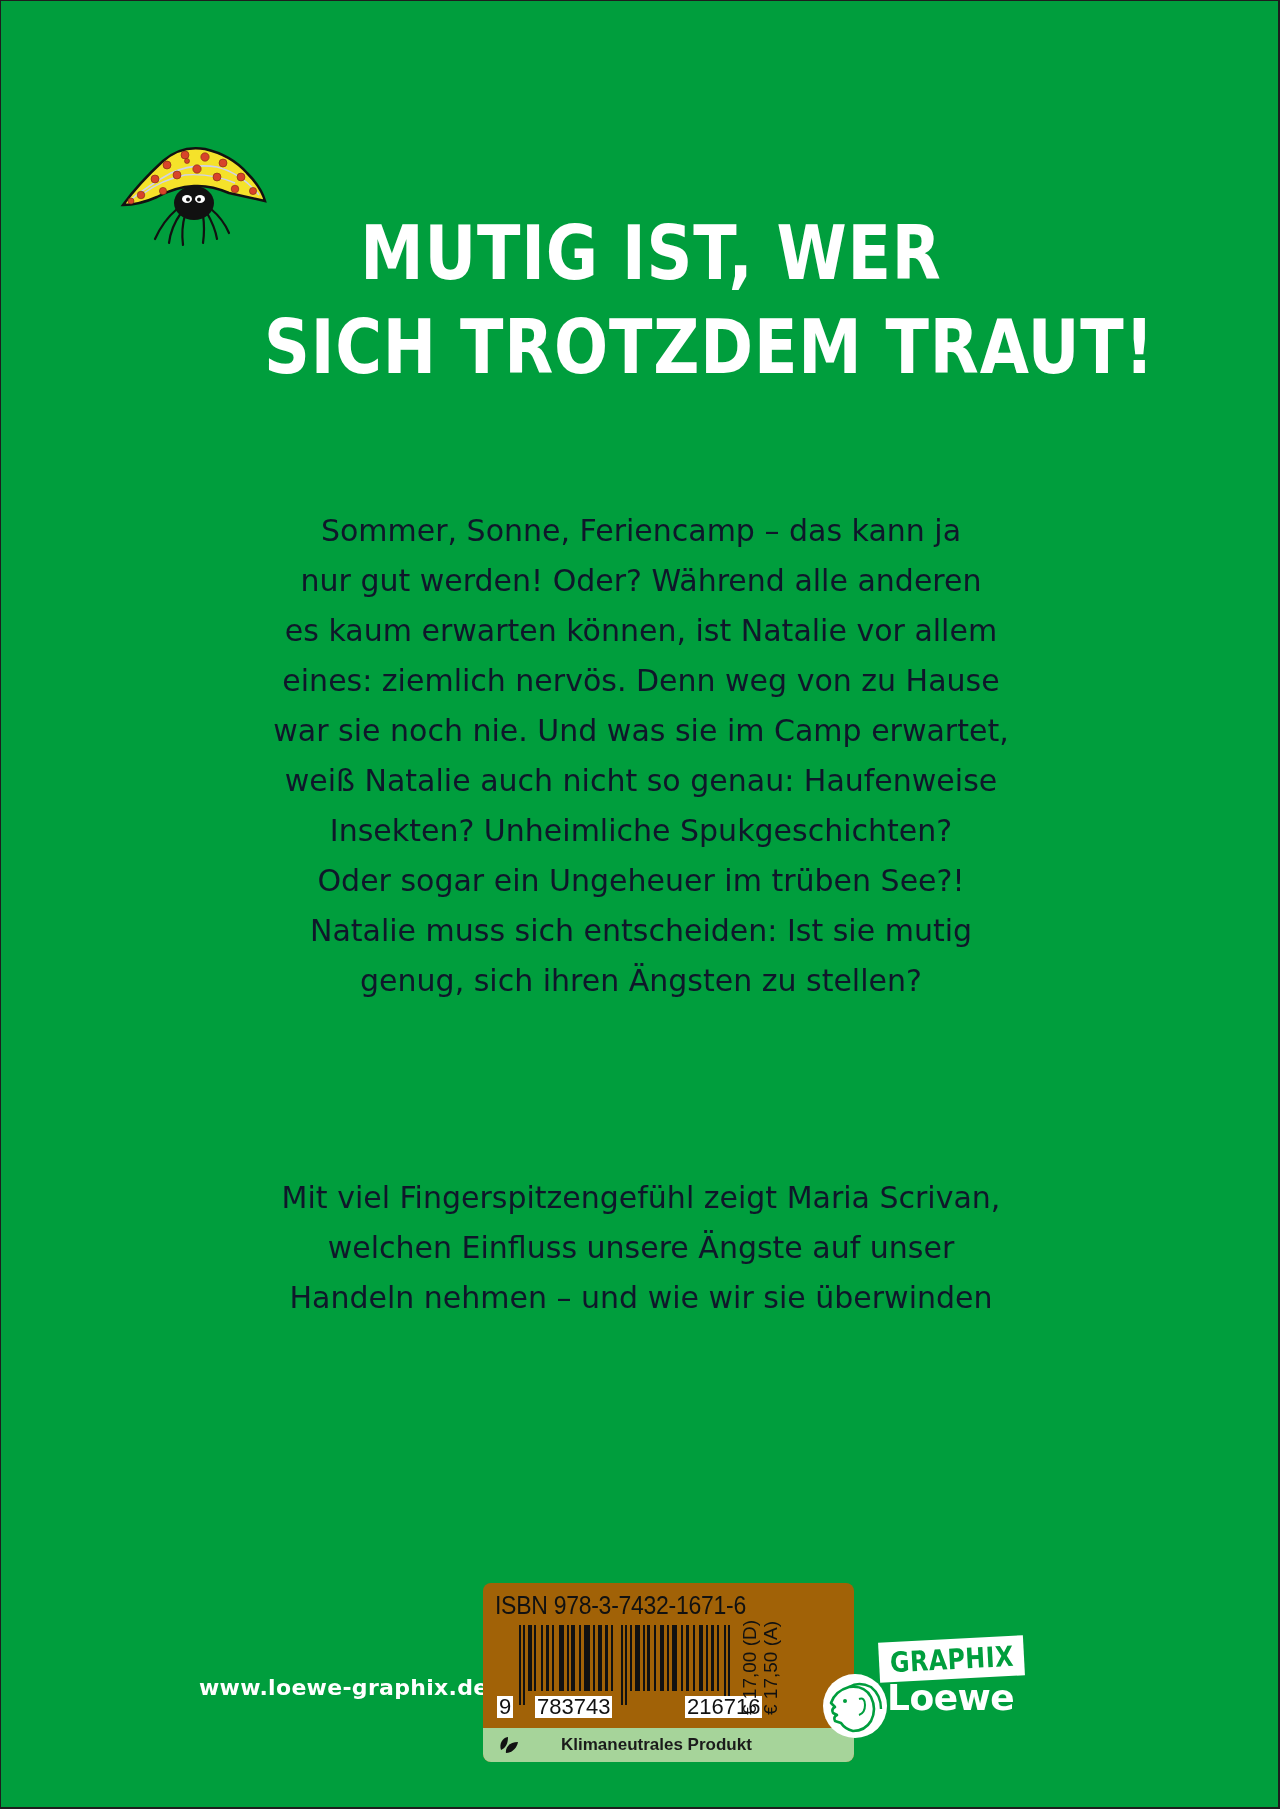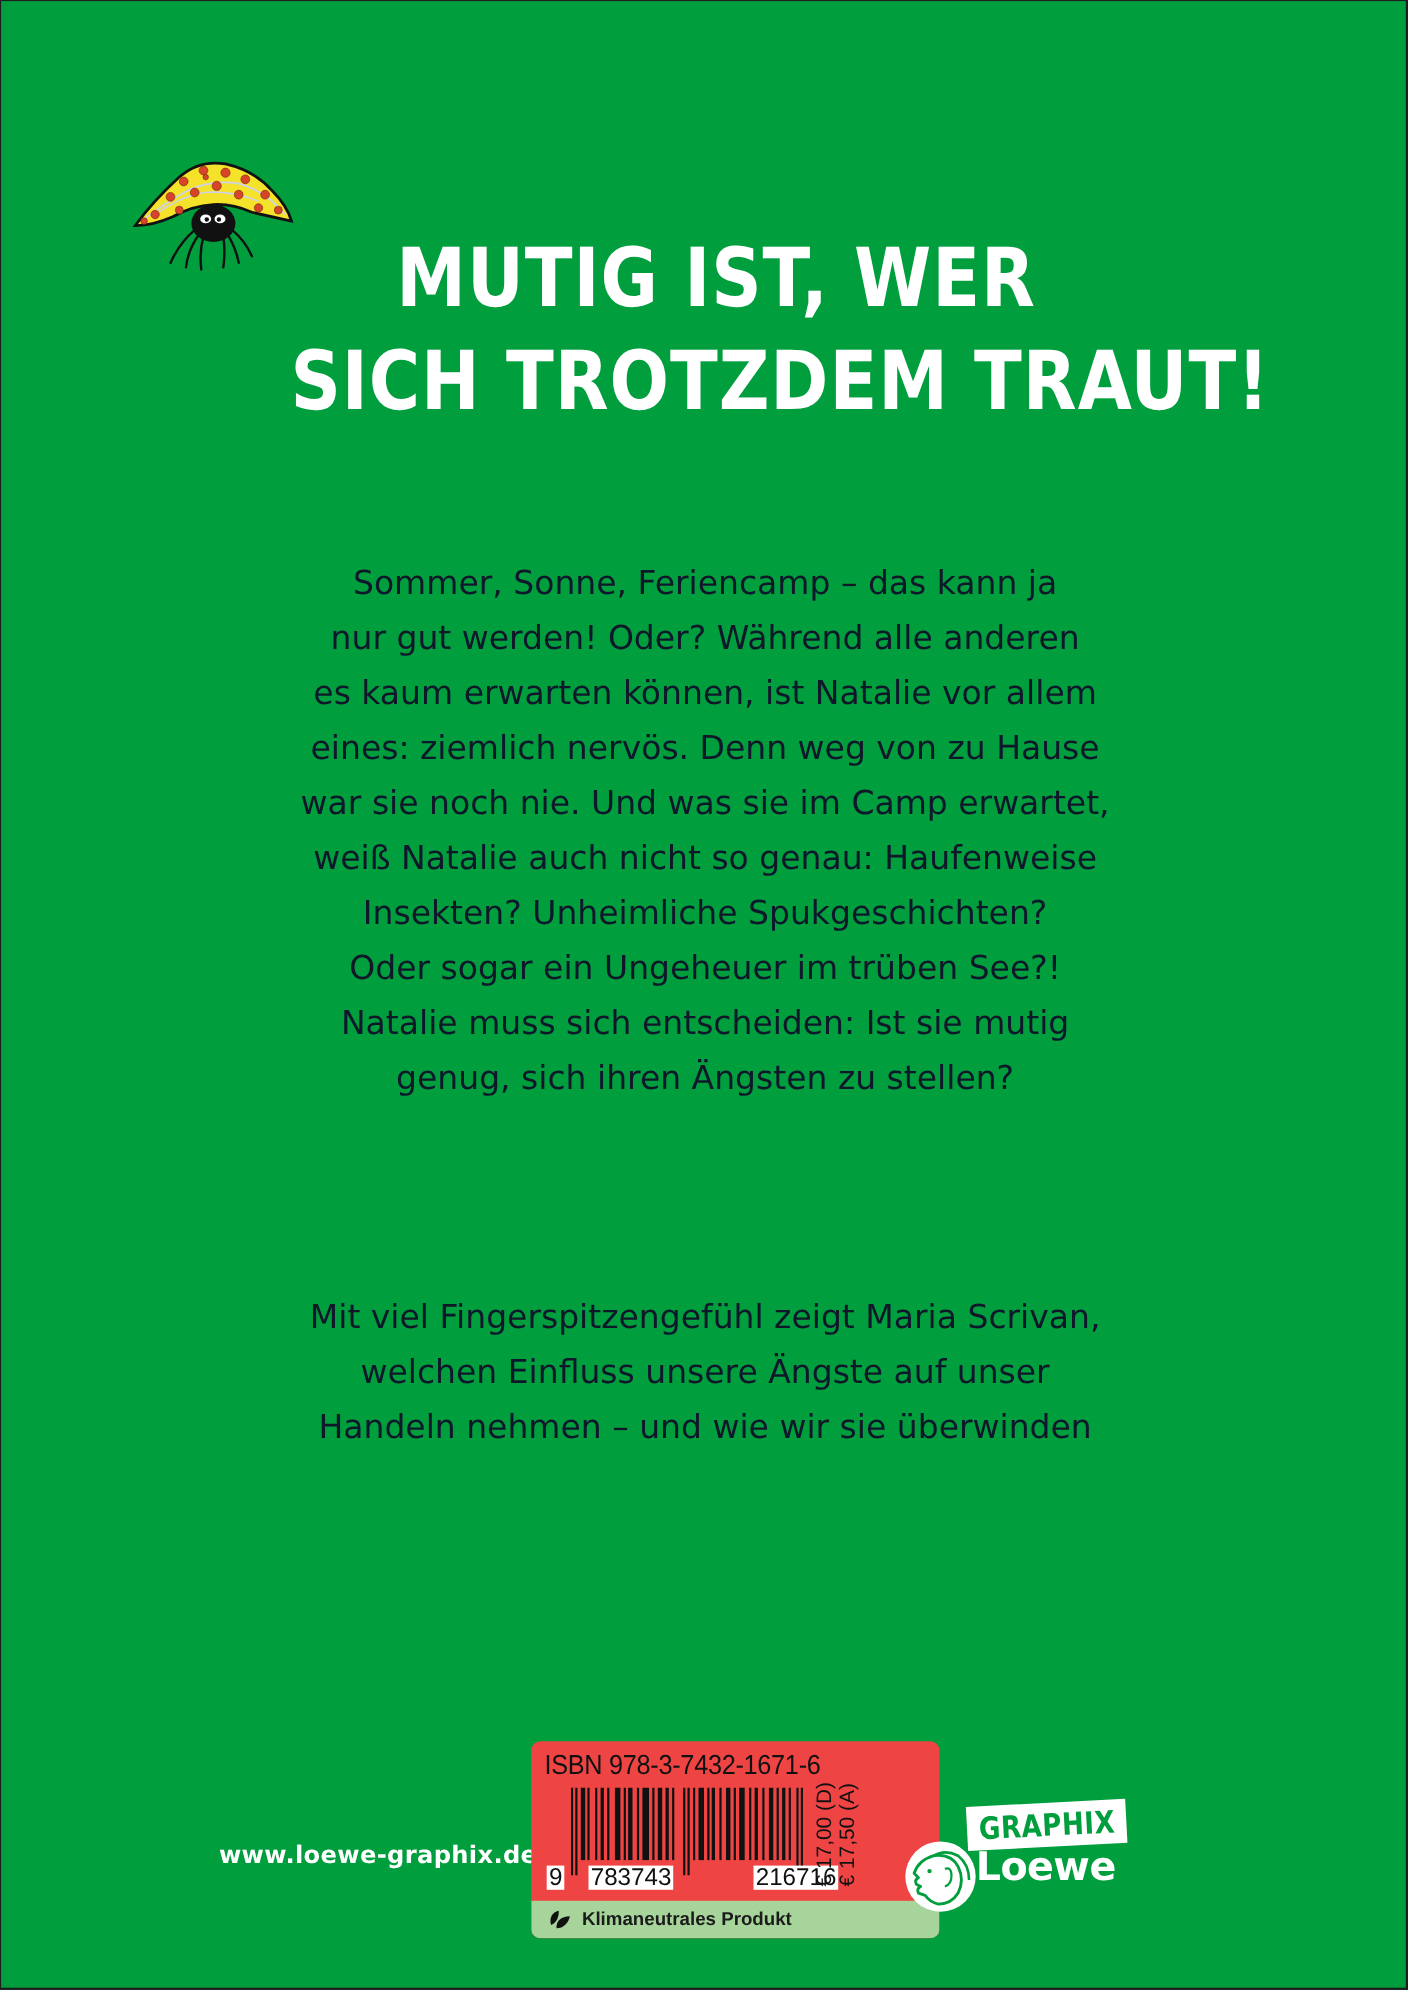--- a/index.html
+++ b/index.html
@@ -35,21 +35,21 @@
     .blurb-1 { top: 505px; }
     .blurb-2 { top: 1172px; }
     .url {
       position: absolute; left: 198px; top: 1674px;
       color: #fff; font-family: "DejaVu Sans", sans-serif; font-weight: 700;
       font-size: 22px; letter-spacing: 0.3px;
     }
     .sticker {
       position: absolute; left: 482px; top: 1582px;
       width: 371px; height: 179px;
-      background: #ef4444; border-radius: 8px; overflow: hidden;
+      background: #a16207; border-radius: 8px; overflow: hidden;
     }
     .isbn {
       position: absolute; left: 12px; top: 8px;
       font-family: "Liberation Sans", sans-serif; font-size: 25px; color: #111;
       letter-spacing: -0.3px; transform: scaleX(0.92); transform-origin: left top;
       white-space: nowrap;
     }
     .barcode { position: absolute; left: 36px; top: 42px; width: 214px; height: 80px; }
     .bc-digit {
       position: absolute; top: 113px;
@@ -58,21 +58,21 @@
     }
     .prices {
       position: absolute; left: 256px; top: 132px;
       transform: rotate(-90deg); transform-origin: left top;
       font-family: "Liberation Sans", sans-serif; font-size: 19px; color: #111;
       line-height: 21px; white-space: nowrap;
     }
     .eco {
       position: absolute; left: 0; bottom: 0; width: 100%; height: 34px;
       background: #a6d49a;
-      display: flex; align-items: center; padding-left: 16px; box-sizing: border-box;
+      display: flex; align-items: center; padding-left: 16px; box-sizing: border-box; gap: 32px;
     }
     .eco-label {
       font-family: "Liberation Sans", sans-serif; font-weight: 700;
       font-size: 17px; color: #1b1b1b; margin-left: 10px;
     }
     .logo { position: absolute; left: 818px; top: 1632px; width: 210px; height: 100px; }
     .logo-graphix {
       position: absolute; left: 60px; top: 6px; width: 145px; height: 40px;
       background: #fff; transform: rotate(-3deg);
       display: flex; align-items: center; justify-content: center;

